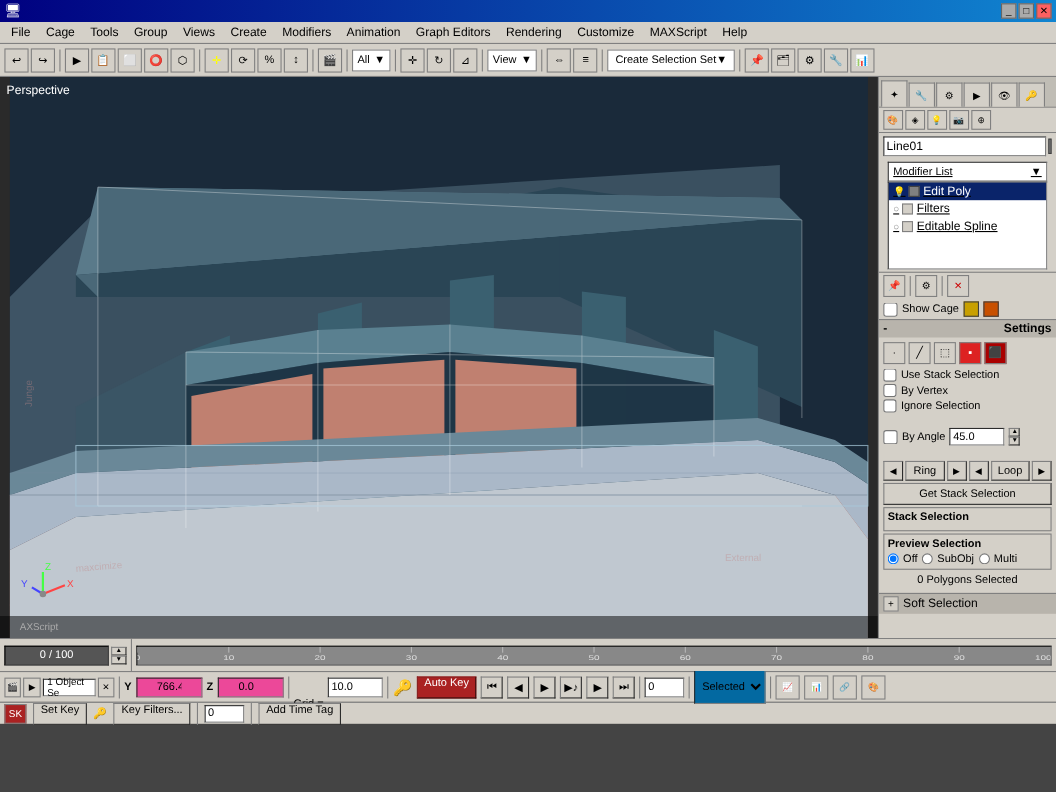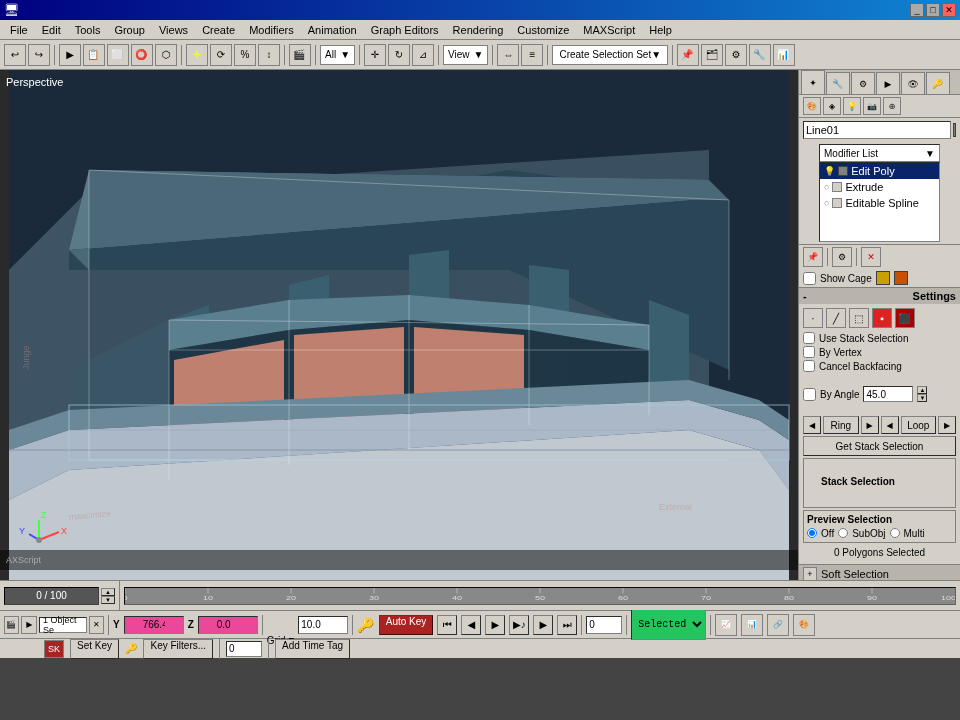--- a/index.html
+++ b/index.html
@@ -83,21 +83,21 @@
       display: flex; align-items: center; padding: 3px 4px; gap: 2px; background: #d4d0c8;
     }
     .name-input {
       flex: 1; height: 18px; background: #fff; border: 1px inset #808080;
       font-size: 11px; padding: 0 2px;
     }
     .name-color { width: 14px; height: 14px; background: #808080; border: 1px solid #404040; }
 
     
     .modifier-section {
-      padding: 2px 20px; background: #d4d0c8;
+      padding: 2px 8px; background: #d4d0c8; text-decoration: underline;
     }
     .modifier-dropdown {
       width: 100%; height: 18px; background: #fff; border: 1px inset #808080;
       font-size: 10px; display: flex; align-items: center; justify-content: space-between;
       padding: 0 4px; cursor: pointer;
     }
     .modifier-list {
       width: 100%; background: #fff; border: 1px inset #808080; min-height: 80px;
       font-size: 11px;
     }
@@ -168,21 +168,21 @@
     .loop-btn {
       flex: 1; height: 18px; background: #d4d0c8; border: 1px outset #808080;
       font-size: 10px; cursor: pointer; display: flex; align-items: center; justify-content: center;
     }
     .loop-arrow {
       width: 18px; height: 18px; background: #d4d0c8; border: 1px outset #808080;
       display: flex; align-items: center; justify-content: center; font-size: 8px; cursor: pointer;
     }
 
     
-    .stack-section { border: 1px solid #808080; margin: 2px 0; padding: 17px; }
+    .stack-section { border: 1px solid #808080; margin: 2px 0; padding: 3px; }
     .stack-title { font-size: 10px; font-weight: bold; margin-bottom: 3px; }
 
     
     .preview-section { border: 1px solid #808080; margin: 2px 0; padding: 3px; }
     .preview-title { font-size: 10px; font-weight: bold; margin-bottom: 3px; }
     .radio-row { display: flex; align-items: flex-start; gap: 4px; font-size: 10px; }
     .radio-row input { width: 10px; height: 10px; }
 
     .status-text { font-size: 10px; text-align: center; padding: 2px; color: #000; }
 
@@ -238,22 +238,22 @@
     .bc-sep { width: 1px; height: 20px; background: #808080; }
     .playback-btn {
       width: 20px; height: 20px; background: #d4d0c8; border: 1px outset #808080;
       display: flex; align-items: center; justify-content: center; font-size: 10px; cursor: pointer;
     }
     .frame-input {
       width: 36px; height: 18px; background: #fff; border: 1px inset #808080;
       font-size: 10px; padding: 0 2px;
     }
     .filter-dropdown {
-      height: 31px; background: #22c55e; border: 1px inset #808080;
-      font-size: 10px; padding: 0 2px; font-family: Liberation Mono, monospace;
+      height: 31px; background: #0369a1; border: 1px inset #808080;
+      font-size: 10px; padding: 0 2px;
     }
     .key-icon { font-size: 14px; cursor: pointer; }
 
     
     #scene-svg { width: 100%; height: 100%; }
 
     
     .settings-row {
       display: flex; align-items: center; gap: 4px; padding: 3px 4px; background: #d4d0c8;
       border-top: 1px solid #808080;
@@ -275,21 +275,21 @@
   </div>
   <div class="win-buttons">
     <div class="win-btn">_</div>
     <div class="win-btn">□</div>
     <div class="win-btn" style="background:#ff6060;">✕</div>
   </div>
 </div>
 
 <div id="menubar">
   <span class="menu-item">File</span>
-  <span class="menu-item">Edit</span>
+  <span class="menu-item">Cage</span>
   <span class="menu-item">Tools</span>
   <span class="menu-item">Group</span>
   <span class="menu-item">Views</span>
   <span class="menu-item">Create</span>
   <span class="menu-item">Modifiers</span>
   <span class="menu-item">Animation</span>
   <span class="menu-item">Graph Editors</span>
   <span class="menu-item">Rendering</span>
   <span class="menu-item">Customize</span>
   <span class="menu-item">MAXScript</span>
@@ -457,21 +457,21 @@
       <text x="60" y="450" fill="#c08888" font-size="9" opacity="0.4" transform="rotate(-5, 60, 450)">maxcimize</text>
       <text x="650" y="440" fill="#c08888" font-size="9" opacity="0.4">External</text>
       <text x="20" y="300" fill="#c08888" font-size="9" opacity="0.4" transform="rotate(-90, 20, 300)">Junge</text>
 
       <g stroke="#aaccdd" stroke-width="1" fill="none" opacity="0.7">
         <rect x="60" y="335" width="720" height="55" rx="0"></rect>
       </g>
     </svg>
 
     
-    <div style="position:absolute; bottom:10px; left:0; width:100%; height:20px; background:rgba(0,0,0,0.5); display:flex; align-items:center; padding:0 6px;">
+    <div style="position:absolute; bottom:0; left:0; width:100%; height:20px; background:rgba(0,0,0,0.5); display:flex; align-items:center; padding:0 18px;">
       <span style="color:#aaa; font-size:9px;">AXScript</span>
     </div>
   </div>
 
   <div id="right-panel">
 
     <div class="panel-tabs">
       <div class="panel-tab active" title="Create">✦</div>
       <div class="panel-tab" title="Modify">🔧</div>
       <div class="panel-tab" title="Hierarchy">⚙</div>
@@ -501,21 +501,21 @@
 
       <div class="modifier-list">
         <div class="mod-item selected">
           <span style="color:#ffff00;font-size:9px;">💡</span>
           <span style="width:10px;height:10px;background:#808080;border:1px solid #404040;display:inline-block;"></span>
           <span>Edit Poly</span>
         </div>
         <div class="mod-item">
           <span style="color:#888;font-size:9px;">○</span>
           <span style="width:10px;height:10px;background:#d4d0c8;border:1px solid #808080;display:inline-block;"></span>
-          <span>Extrude</span>
+          <span>Filters</span>
         </div>
         <div class="mod-item">
           <span style="color:#888;font-size:9px;">○</span>
           <span style="width:10px;height:10px;background:#d4d0c8;border:1px solid #808080;display:inline-block;"></span>
           <span>Editable Spline</span>
         </div>
       </div>
     </div>
 
     <div class="panel-toolbar">
@@ -551,21 +551,21 @@
       <div class="checkbox-row">
         <input type="checkbox" style="">
         <span>Use Stack Selection</span>
       </div>
       <div class="checkbox-row">
         <input type="checkbox" style="">
         <span>By Vertex</span>
       </div>
       <div class="checkbox-row">
         <input type="checkbox" style="">
-        <span>Cancel Backfacing</span>
+        <span>Ignore Selection</span>
       </div>
       <div class="angle-row">
         <input type="checkbox" style="">
         <span>By Angle</span>
         <input type="text" class="angle-input" value="45.0" style="">
         <div style="display:flex;flex-direction:column;gap:0px;">
           <div style="width:10px;height:8px;background:#d4d0c8;border:1px outset #808080;cursor:pointer;display:flex;align-items:center;justify-content:center;font-size:6px;">▲</div>
           <div style="width:10px;height:8px;background:#d4d0c8;border:1px outset #808080;cursor:pointer;display:flex;align-items:center;justify-content:center;font-size:6px;">▼</div>
         </div>
       </div>
@@ -704,21 +704,21 @@
   <div class="bc-sep"></div>
 
   <div class="tb-btn" style="font-size:8px;">📈</div>
   <div class="tb-btn" style="font-size:8px;">📊</div>
   <div class="tb-btn" style="font-size:8px;">🔗</div>
   <div class="tb-btn" style="font-size:8px;">🎨</div>
 
 </div>
 
 <div id="statusbar" style="height:20px;background:#d4d0c8;border-top:1px solid #808080;display:flex;align-items:center;padding:0 4px;gap:6px;font-size:10px;">
-  <div class="tb-btn" style="width:20px;height:18px;font-size:9px;background:#aa2222;color:#fff;margin-left:40px;">SK</div>
+  <div class="tb-btn" style="width:20px;height:18px;font-size:9px;background:#aa2222;color:#fff;">SK</div>
   <div class="bc-btn">
     <span>Set Key</span>
   </div>
   <span>🔑</span>
   <div class="bc-btn">
     <span>Key Filters...</span>
   </div>
   <div class="bc-sep"></div>
   <input type="text" style="width: 36px; height: 16px; font-size: 10px; background: rgb(255, 255, 255); border: 1px inset rgb(128, 128, 128); padding: 0px 2px;" value="0">
   <div class="bc-sep"></div>

